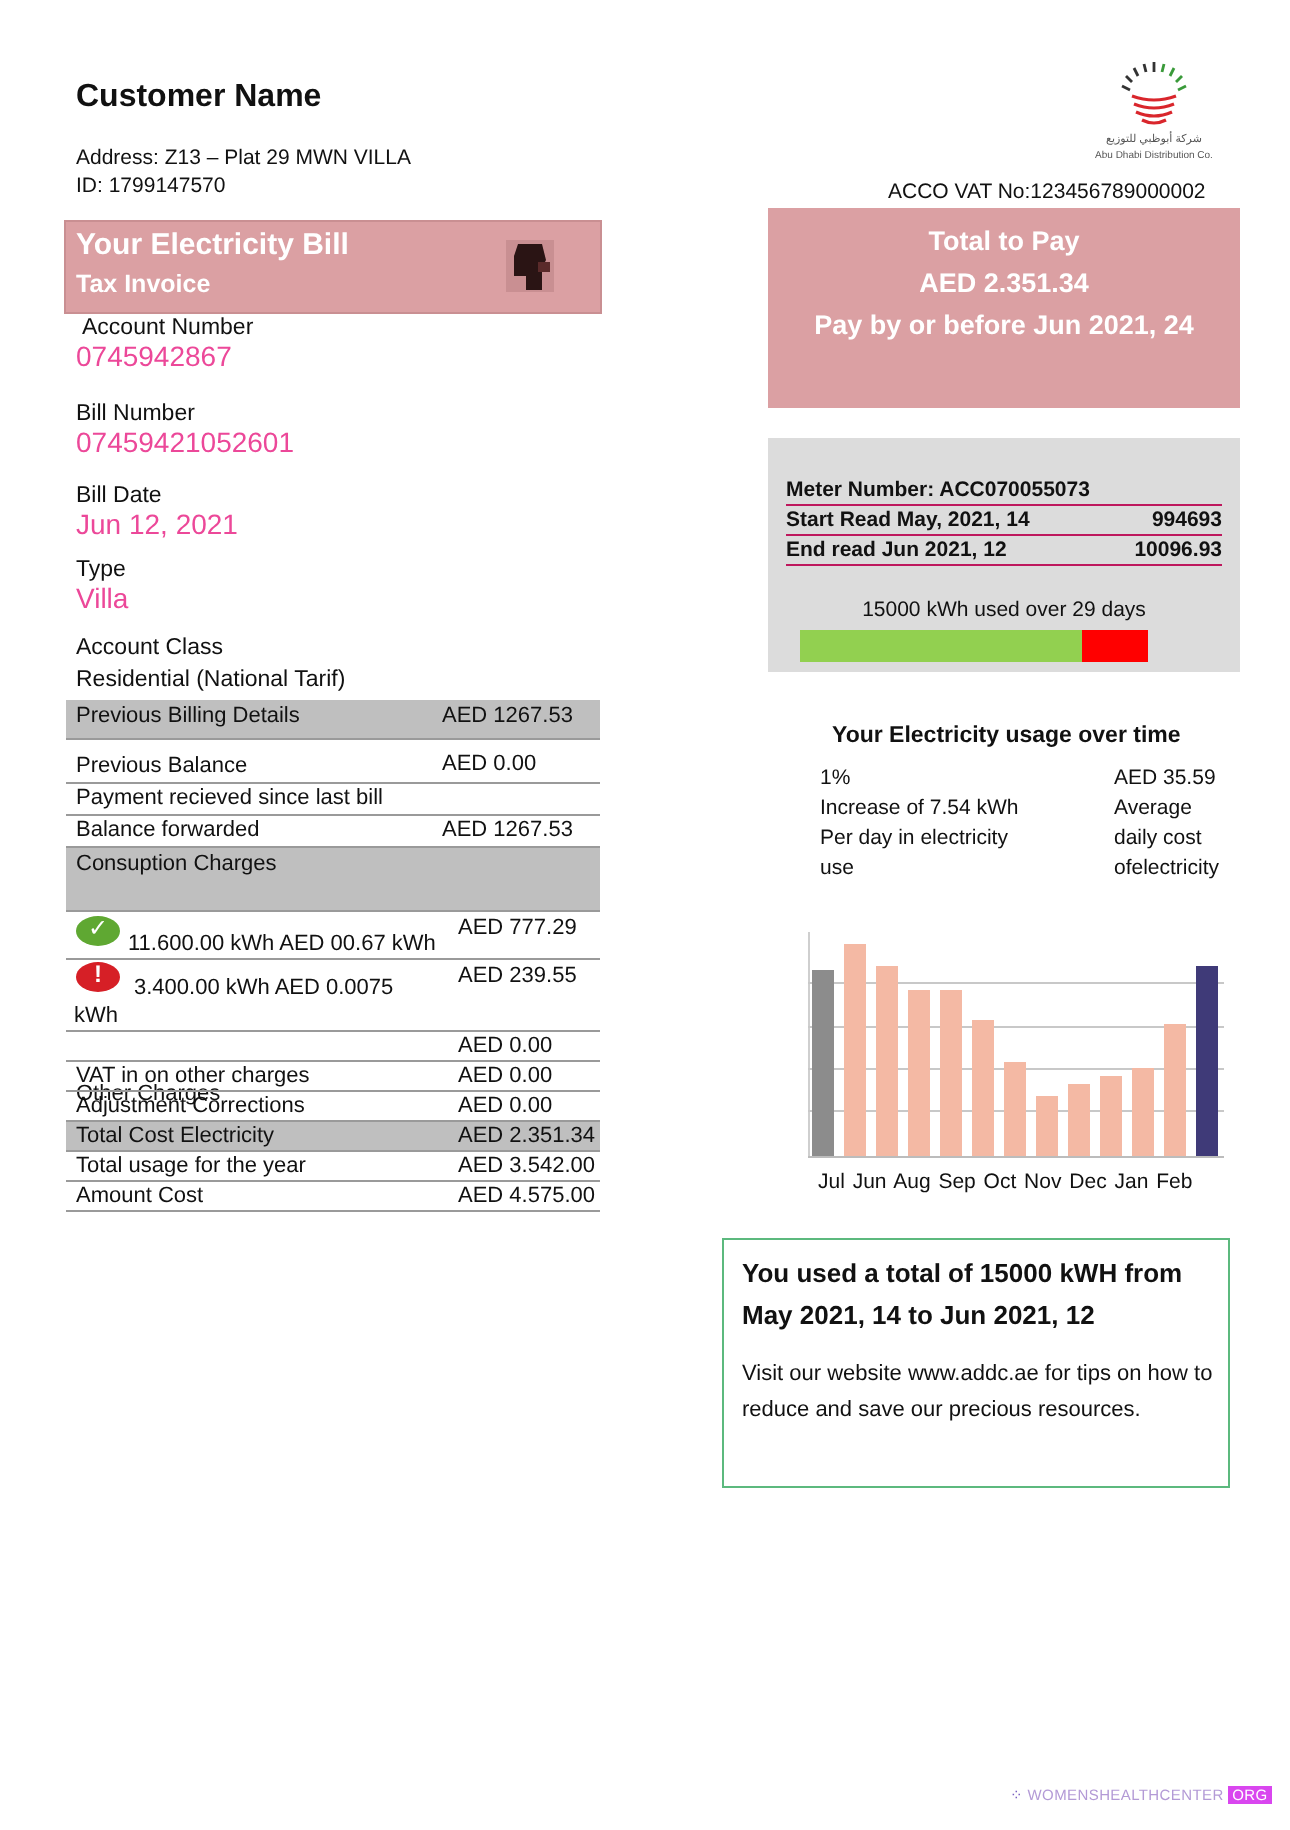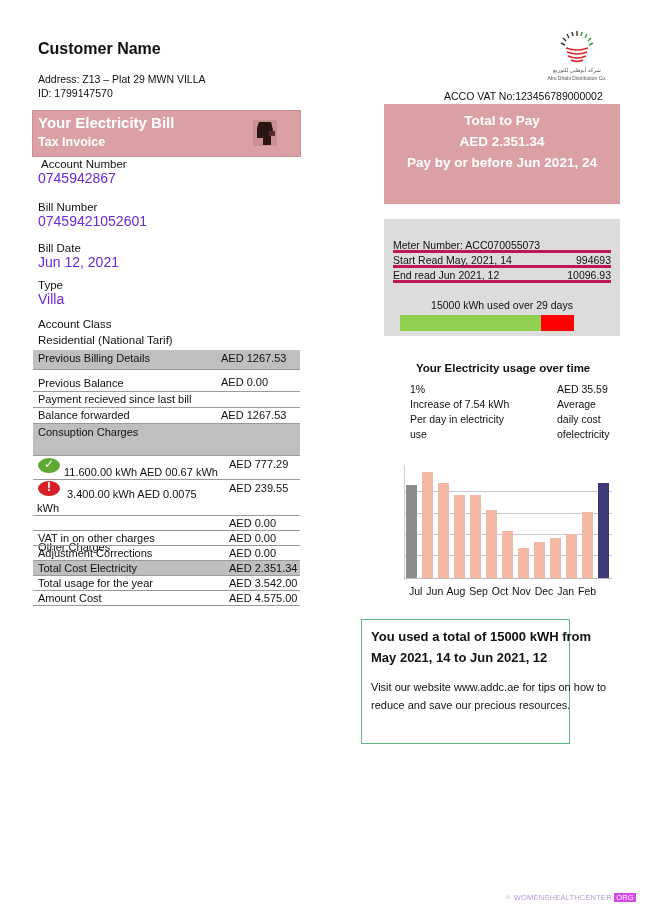--- a/index.html
+++ b/index.html
@@ -10,34 +10,34 @@
   .customer-name { left: 38px; top: 40px; font-size: 16px; font-weight: bold; }
   .address { left: 38px; top: 72px; font-size: 10.5px; line-height: 14px; }
 
   .bill-banner { left: 32px; top: 110px; width: 269px; height: 47px; background: #dba0a3; border: 1px solid #c98f92; }
   .bill-banner .title { position: absolute; left: 5px; top: 3px; color: #fff; font-size: 15px; font-weight: bold; }
   .bill-banner .sub { position: absolute; left: 5px; top: 24px; color: #fff; font-size: 12.5px; font-weight: bold; }
   .bill-banner .plug { position: absolute; left: 218px; top: 7px; width: 28px; height: 30px; }
 
   .info-block { left: 38px; font-size: 11.5px; }
   .info-label { font-size: 11.5px; color: #111; }
-  .info-value { font-size: 14px; color: #6d28d9; }
+  .info-value { font-size: 14px; color: #ec4899; }
 
   .logo { left: 543px; top: 30px; width: 68px; height: 54px; }
   .logo .ar { position: absolute; left: 0; top: 37px; width: 68px; text-align: center; font-size: 5.5px; color: #555; }
   .logo .en { position: absolute; left: 0; top: 45px; width: 68px; text-align: center; font-size: 5px; color: #555; }
   .vat { left: 444px; top: 90px; font-size: 10.5px; }
 
   .total-box { left: 384px; top: 104px; width: 236px; height: 100px; background: #dba0a3; color: #fff; text-align: center; font-weight: bold; }
   .total-box div { font-size: 13.5px; line-height: 21px; }
   .total-box .l1 { margin-top: 6px; }
 
   .meter { left: 384px; top: 219px; width: 236px; height: 117px; background: #dcdcdc; }
   .meter .mtitle { position: absolute; left: 0; top: 4px; width: 236px; text-align: center; font-weight: bold; font-size: 11.5px; }
-  .meter .mrow { position: absolute; left: 9px; width: 218px; font-size: 10.5px; height: 15px; line-height: 15px; border-bottom: 3px solid #be185d; }
+  .meter .mrow { position: absolute; left: 9px; width: 218px; font-size: 10.5px; height: 15px; line-height: 15px; border-bottom: 1px solid #be185d; font-weight: bold; }
   .meter .mrow .v { position: absolute; right: 0; top: 0; }
   .meter .mused { position: absolute; left: 0; top: 80px; width: 236px; text-align: center; font-size: 10.5px; }
   .meter .bar { position: absolute; left: 16px; top: 96px; height: 16px; }
   .bar-green { width: 141px; background: #92d050; }
   .bar-red { left: 157px !important; width: 30px; background: #ff0000; }
 
   .table { left: 33px; width: 267px; font-size: 11px; }
   .trow { position: absolute; left: 0; width: 267px; border-bottom: 1px solid #9a9a9a; }
   .trow .lab { position: absolute; left: 5px; top: 2px; }
   .trow .val { position: absolute; left: 188px; top: 2px; }
@@ -52,21 +52,21 @@
   .usage-right { left: 557px; top: 382px; font-size: 10.5px; line-height: 15px; }
 
   .chart { left: 400px; top: 466px; width: 215px; height: 114px; }
   .chart .axis { position: absolute; left: 4px; top: 0; width: 1px; height: 112px; background: #cfcfcf; }
   .chart .grid { position: absolute; left: 4px; width: 208px; height: 1px; background: #c8c8c8; }
   .chart .bars { position: absolute; left: 6px; bottom: 2px; width: 206px; height: 110px; display: flex; align-items: flex-end; gap: 5px; }
   .chart .b { width: 11px; }
   .chart .baseline { position: absolute; left: 4px; bottom: 1px; width: 208px; height: 1px; background: #bcbcbc; }
   .chart-x { left: 409px; top: 585px; font-size: 10.5px; word-spacing: 1px; }
 
-  .summary { left: 361px; top: 619px; width: 209px; height: 125px; border: 1.5px solid #5cb97e; padding-left: 24px; }
+  .summary { left: 361px; top: 619px; width: 254px; height: 125px; border: 1.5px solid #5cb97e; padding-left: 24px; }
   .summary .h { position: absolute; left: 9px; top: 6px; width: 240px; font-size: 13px; font-weight: bold; line-height: 21px; }
   .summary .p { position: absolute; left: 9px; top: 58px; width: 240px; font-size: 11px; line-height: 18px; }
 
   .watermark { left: 505px; top: 893px; font-size: 7.5px; color: #b39ad6; letter-spacing: 0.2px; }
   .watermark .org { background: #d946ef; color: #fff; padding: 0 2px; }
 </style>
 </head>
 <body>
 
 <div class="abs customer-name">Customer Name</div>

